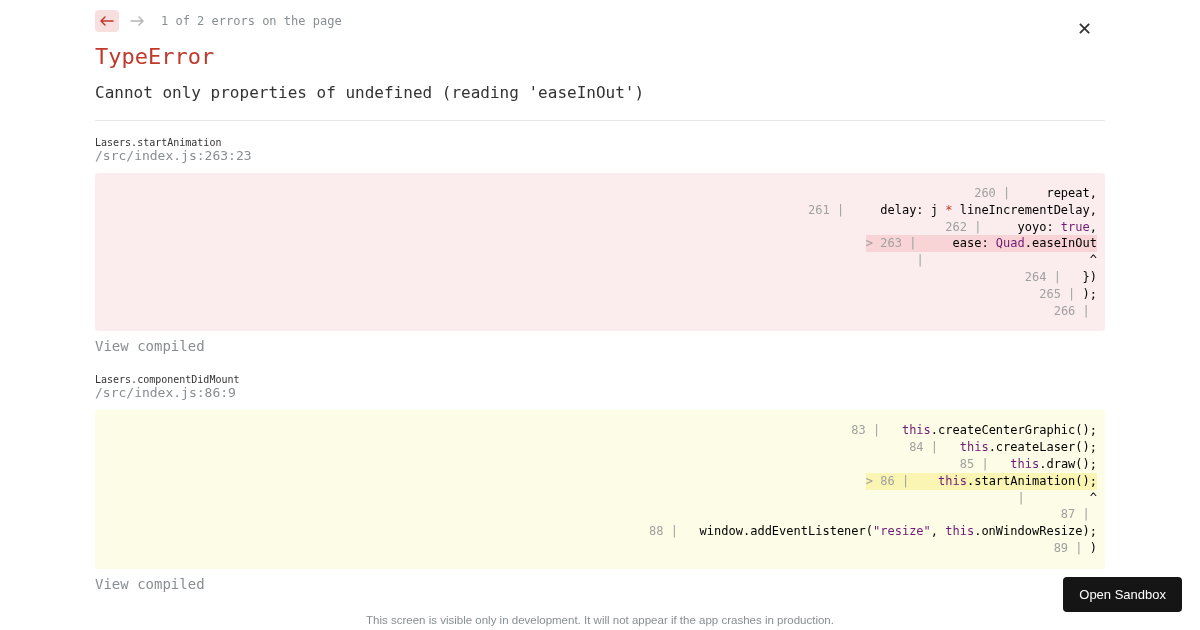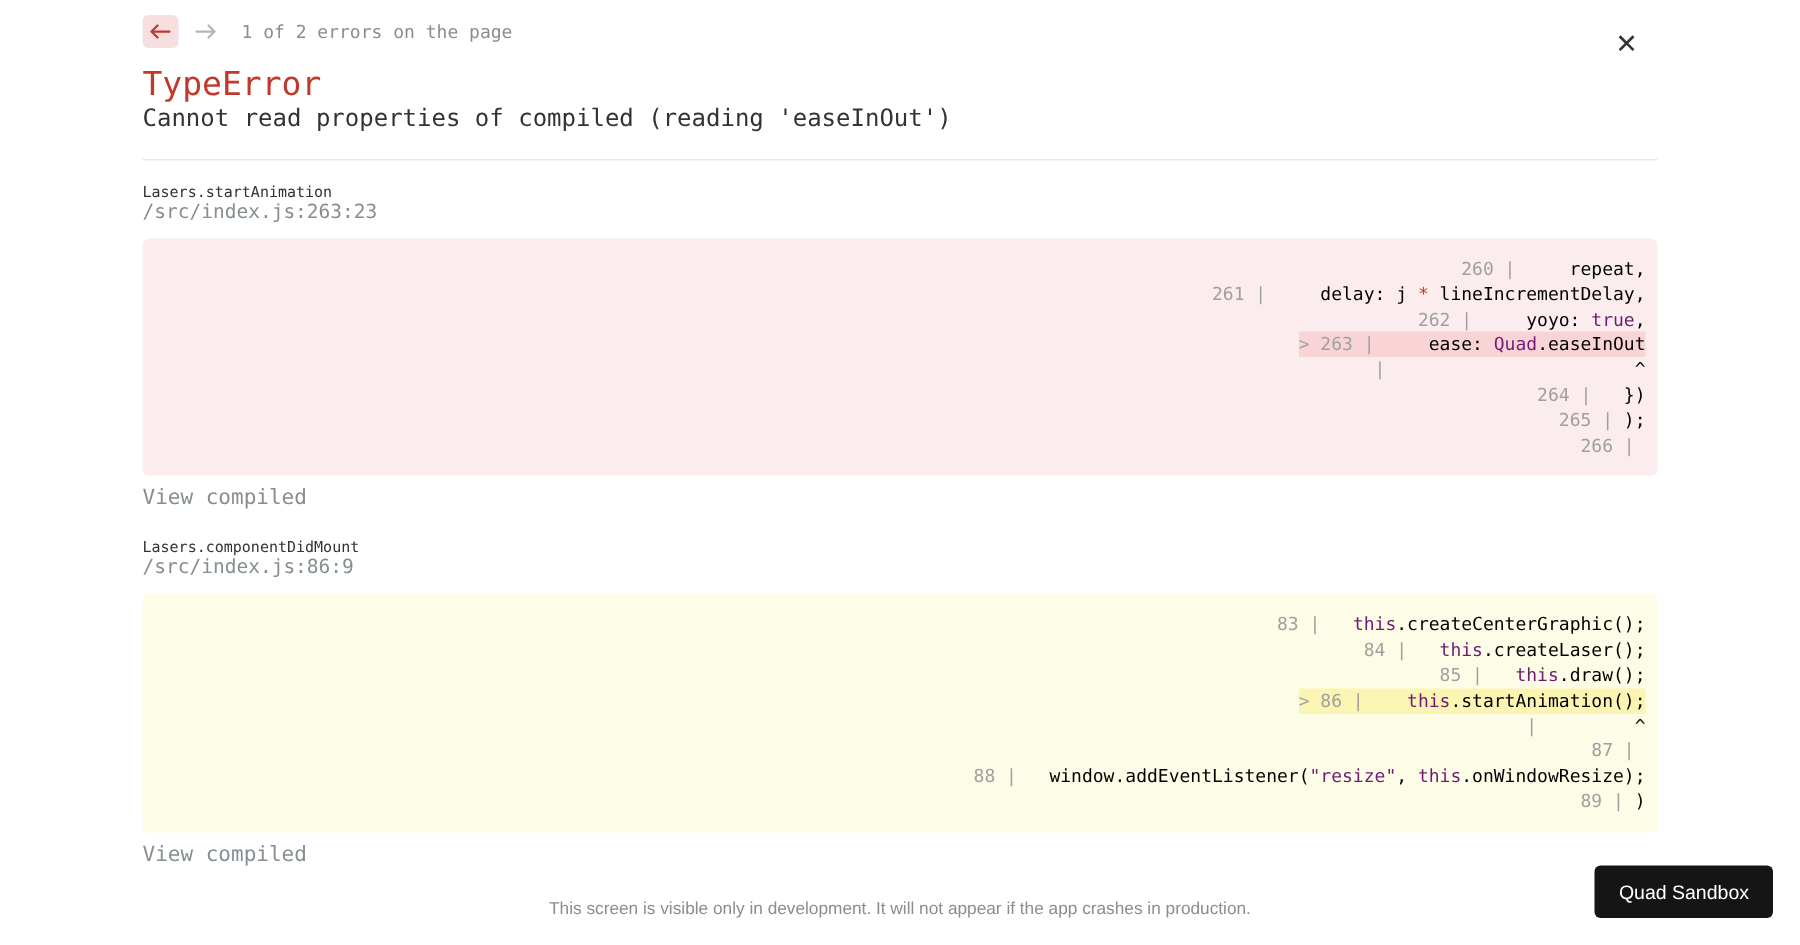--- a/index.html
+++ b/index.html
@@ -47,20 +47,21 @@
     right: 108px;
     font-size: 18px;
     color: #333;
     cursor: pointer;
     font-weight: 300;
   }
   .error-type {
     font-family: Menlo, Consolas, monospace;
     font-size: 22px;
     color: #c0392b;
+    margin-bottom: 14px;
   }
   .error-message {
     font-family: Menlo, Consolas, monospace;
     font-size: 16px;
     color: #333;
     margin-bottom: 18px;
   }
   .divider {
     border: none;
     border-top: 1px solid #e8e8e8;
@@ -135,32 +136,32 @@
     </div>
     <div class="nav-btn next">
       <svg class="arrow-svg" viewBox="0 0 14 10">
           <path d="M9 1 L13 5 L9 9 M13 5 H1" stroke="#b5b5b5" stroke-width="1.5" fill="none" stroke-linecap="round" stroke-linejoin="round"></path>
         </svg>
     </div>
     <span class="nav-count">1 of 2 errors on the page</span>
   </div>
 
   <div class="error-type">TypeError</div>
-  <div class="error-message">Cannot read properties of compiled (reading 'easeInOut')</div>
+  <div class="error-message">Cannot only properties of undefined (reading 'easeInOut')</div>
 
   <hr class="divider">
 
   <div id="frames">
       <div><div class="stack-fn">Lasers.startAnimation</div><div class="stack-loc">/src/index.js:263:23</div><div class="code-block red"><span class="code-line"><span><span class="tok-dim">  260 | </span><span>    repeat,</span></span></span><span class="code-line"><span><span class="tok-dim">  261 | </span><span>    delay: j </span><span class="tok-red">*</span><span> lineIncrementDelay,</span></span></span><span class="code-line"><span><span class="tok-dim">  262 | </span><span>    yoyo: </span><span class="tok-blue">true</span><span>,</span></span></span><span class="code-line"><span class="hl-red"><span class="tok-dim">&gt; 263 | </span><span>    ease: </span><span class="tok-blue">Quad</span><span>.easeInOut</span></span></span><span class="code-line"><span><span class="tok-dim">      | </span><span>                      ^</span></span></span><span class="code-line"><span><span class="tok-dim">  264 | </span><span>  })</span></span></span><span class="code-line"><span><span class="tok-dim">  265 | </span><span>);</span></span></span><span class="code-line"><span><span class="tok-dim">  266 | </span><span></span></span></span></div><span class="view-compiled">View compiled</span></div>
       <div><div class="stack-fn">Lasers.componentDidMount</div><div class="stack-loc">/src/index.js:86:9</div><div class="code-block yellow"><span class="code-line"><span><span class="tok-dim">  83 | </span><span>  </span><span class="tok-blue">this</span><span>.createCenterGraphic();</span></span></span><span class="code-line"><span><span class="tok-dim">  84 | </span><span>  </span><span class="tok-blue">this</span><span>.createLaser();</span></span></span><span class="code-line"><span><span class="tok-dim">  85 | </span><span>  </span><span class="tok-blue">this</span><span>.draw();</span></span></span><span class="code-line"><span class="hl-yellow"><span class="tok-dim">&gt; 86 | </span><span>   </span><span class="tok-blue">this</span><span>.startAnimation();</span></span></span><span class="code-line"><span><span class="tok-dim">     | </span><span>        ^</span></span></span><span class="code-line"><span><span class="tok-dim">  87 | </span><span></span></span></span><span class="code-line"><span><span class="tok-dim">  88 | </span><span>  window.addEventListener(</span><span class="tok-blue">"resize"</span><span>, </span><span class="tok-blue">this</span><span>.onWindowResize);</span></span></span><span class="code-line"><span><span class="tok-dim">  89 | </span><span>)</span></span></span></div><span class="view-compiled">View compiled</span></div>
     </div>
 
   <div class="footer-note">
     <div>This screen is visible only in development. It will not appear if the app crashes in production.</div>
 
   </div>
 </div>
 
 <div class="close-btn">
   <span>✕</span>
 </div>
 
-<div class="open-sandbox">Quad Sandbox</div>
+<div class="open-sandbox">Open Sandbox</div>
 
 </body></html>

